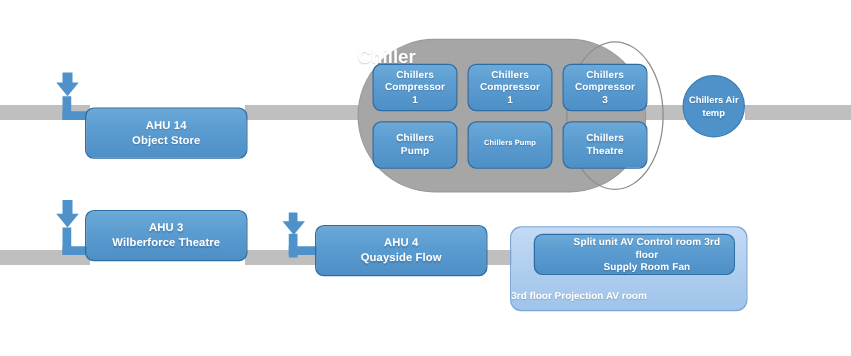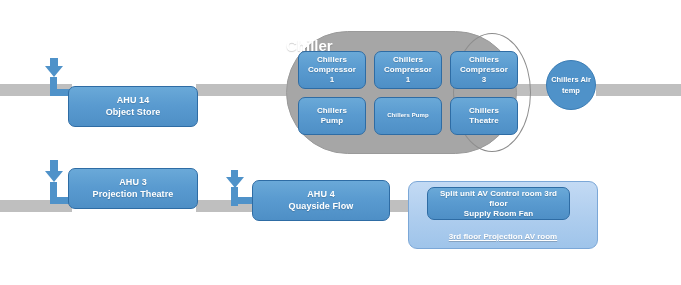--- a/index.html
+++ b/index.html
@@ -95,24 +95,23 @@
     box-sizing:border-box;
     border:1px solid #7ba7d7;
     border-radius:9px;
     background:linear-gradient(to bottom,#c3daf4 0%,#aecdee 55%,#9fc4ea 100%);
   }
   .room-label{
     position:absolute;
     color:#ffffff;
     font-size:8px;
     font-weight:bold;
-    text-align:center;
+    text-align:left;
     text-shadow:0 1px 1px rgba(0,0,0,.18);
     width:100%;
-    text-decoration:underline;
   }
   .fs9{font-size:9px;}
   .fs8{font-size:8px;}
   .fs6{font-size:6px;}
 </style>
 </head>
 <body>
 
 <div id="canvas">
 
@@ -194,21 +193,21 @@
   <div class="arrow-wrap" style="left:40px;top:160px;width:45px;height:48px;">
     <div class="arrow-stem" style="left:10px;top:0px;width:8px;height:12px;"></div>
     <div class="arrow-head" style="left:5px;top:11px;"></div>
     <div class="elbow-v" style="left:10px;top:22px;height:22px;"></div>
     <div class="elbow-h" style="left:10px;top:37px;width:26px;"></div>
   </div>
 
   <div class="node" style="left:68px;top:168px;width:130px;height:41px;text-align:center;">
     <span>
       <span class="fs9">AHU 3</span>
-      <span class="fs9">Projection Theatre</span>
+      <span class="fs9">Wilberforce Theatre</span>
     </span>
   </div>
 
   <div class="arrow-wrap" style="left:222px;top:170px;width:45px;height:40px;">
     <div class="arrow-stem" style="left:9px;top:0px;width:7px;height:8px;"></div>
     <div class="arrow-head" style="left:4px;top:7px;"></div>
     <div class="elbow-v" style="left:9px;top:17px;height:19px;"></div>
     <div class="elbow-h" style="left:9px;top:27px;width:24px;"></div>
   </div>
 
@@ -216,20 +215,20 @@
     <span>
       <span class="fs9">AHU 4</span>
       <span class="fs9">Quayside Flow</span>
     </span>
   </div>
 
   <div class="room-panel" style="left:408px;top:181px;width:190px;height:68px;">
     <div class="room-label" style="left:0px;top:50px;">3rd floor Projection AV room</div>
   </div>
 
-  <div class="node" style="left:427px;top:187px;width:143px;height:33px;">
+  <div class="node" style="left:427px;top:187px;width:161px;height:33px;padding-left:20px;">
     <span>
       <span class="fs8">Split unit AV Control room 3rd floor</span>
       <span class="fs8">Supply Room Fan</span>
     </span>
   </div>
 
 </div>
 
 </body></html>

